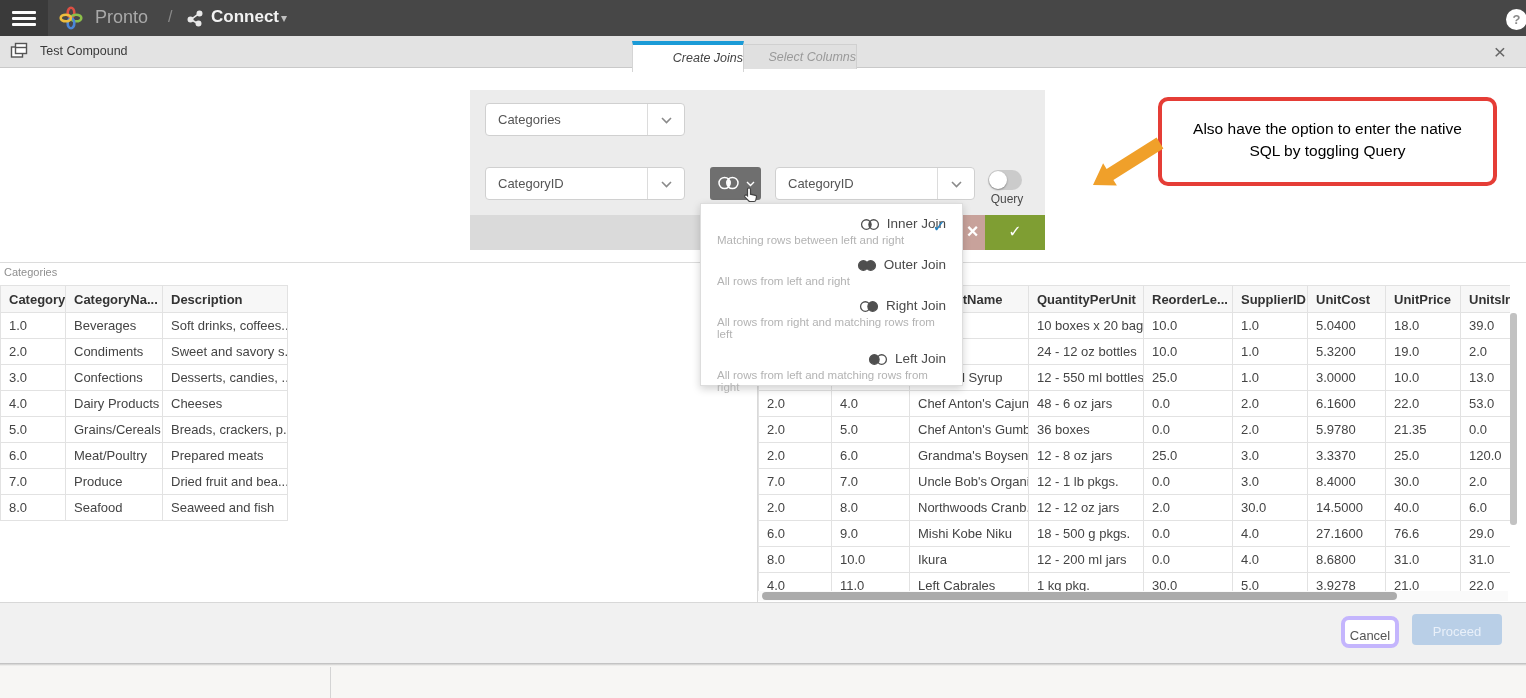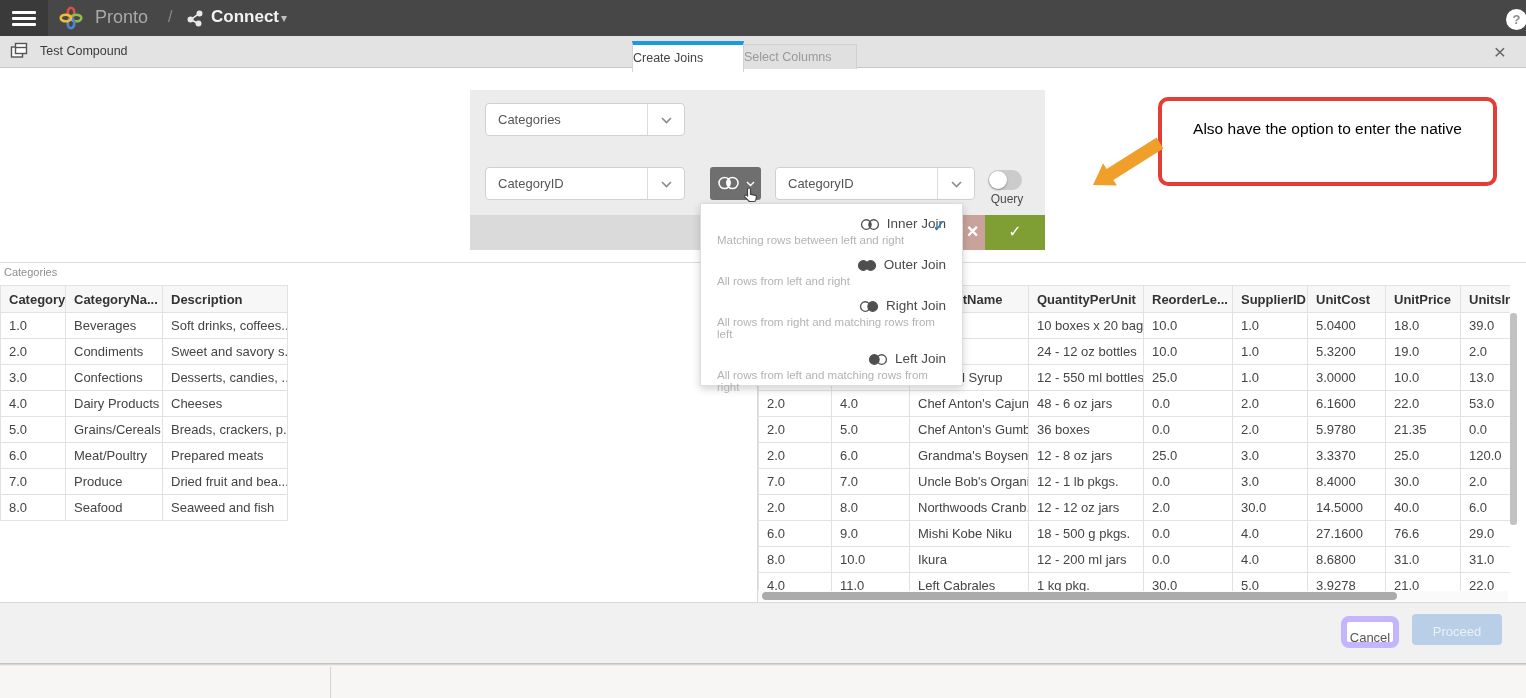--- a/index.html
+++ b/index.html
@@ -12,21 +12,21 @@
   .hambox span{position:absolute;left:12px;width:24px;height:2.5px;background:#fdfdfd;border-radius:1px;}
   .brand{color:#a9a9a9;font-size:18px;top:7px;}
   .slash{color:#8a8a8a;font-size:16px;top:8px;}
   .appname{color:#f2f2f2;font-size:17px;font-weight:700;top:7px;}
   .caret{color:#c0c0c0;font-size:12px;top:11px;}
   .helpcircle{left:1506px;top:9px;width:21px;height:21px;border-radius:50%;background:#fff;color:#8a8a8a;
     font-size:13px;font-weight:700;text-align:center;line-height:21px;}
   
   .toolbar{left:0;top:36px;width:1526px;height:31px;background:#e3e3e3;border-bottom:1px solid #c9c9c9;}
   .docTitle{left:40px;top:44px;font-size:12.5px;color:#3a3a3a;}
-  .tab{top:41px;height:26px;text-align:left;font-size:12.5px;line-height:26px;cursor:pointer;z-index:5;}
+  .tab{top:41px;height:26px;text-align:right;font-size:12.5px;line-height:26px;cursor:pointer;z-index:5;font-style:italic;}
   .tabActive{left:632px;width:110px;background:#fff;border-top:4px solid #1b9bd7;border-left:1px solid #d5d5d5;border-right:1px solid #d5d5d5;color:#444;height:27px;}
   .tabInactive{left:743px;width:112px;background:#e0e0e0;border:1px solid #d0d0d0;border-bottom:none;color:#9a9a9a;margin-top:3px;height:24px;line-height:24px;}
   .closeX{left:1490px;top:42px;width:20px;height:20px;color:#666;font-size:21px;line-height:20px;text-align:center;cursor:pointer;}
   
   .panel{left:470px;top:90px;width:575px;height:160px;background:#ececec;}
   .select{height:33px;background:#fff;border:1px solid #d0d0d0;border-radius:4px;box-sizing:border-box;cursor:pointer;}
   .select .lbl{position:absolute;left:12px;top:8px;font-size:13px;color:#555;}
   .select .chev{position:absolute;right:0;top:0;width:36px;height:100%;border-left:1px solid #dcdcdc;}
   .select .chev svg{position:absolute;left:13px;top:13px;}
   .joinBtn{left:710px;top:167px;width:51px;height:33px;background:#6f6f6f;border-radius:3px;cursor:pointer;}
@@ -59,21 +59,21 @@
   table.grid td{height:25px;color:#444;background:#fff;}
   .catTable{left:0;top:285px;}
   .prodWrap{left:758px;top:285px;width:752px;height:307px;overflow:hidden;}
   .vDivider{left:757px;top:262px;width:1px;height:340px;background:#d9d9d9;}
   .vThumb{left:1510px;top:313px;width:7px;height:212px;background:#c2c2c2;border-radius:3px;cursor:pointer;}
   .hTrack{left:758px;top:591px;width:750px;height:10px;background:#fafafa;}
   .hThumb{left:762px;top:592px;width:635px;height:8px;background:#ababab;border-radius:4px;cursor:pointer;}
   
   .footLine{left:0;top:602px;width:1526px;height:1px;background:#d8d8d8;}
   .footer{left:0;top:603px;width:1526px;height:60px;background:#f1f1f1;}
-  .cancelBtn{left:1341px;top:616px;width:58px;height:32px;background:#fff;border:6px solid #c4b5fd;border-radius:8px;
+  .cancelBtn{left:1341px;top:616px;width:58px;height:32px;background:#fff;border:4px solid #c4b5fd;border-radius:8px;
     font-size:13px;color:#555;text-align:center;line-height:32px;box-sizing:border-box;cursor:pointer;}
   .proceedBtn{left:1412px;top:614px;width:90px;height:31px;background:#b9cfe7;border-radius:4px;
     font-size:13px;color:#e9f0f9;text-align:center;line-height:36px;cursor:pointer;}
   
   .underPage{left:0;top:663px;width:1526px;height:35px;background:#f7f6f4;}
   .underShadow{left:0;top:663px;width:1526px;height:3px;background:linear-gradient(#b9b9b9,rgba(185,185,185,0));}
   .underVLine{left:330px;top:667px;width:1px;height:31px;background:#d4d4d4;}
   .z60{z-index:60;}.z70{z-index:70;}
 </style>
 </head>
@@ -208,20 +208,21 @@
           <circle cx="16" cy="7" r="5.2" fill="none" stroke="#4f4f4f" stroke-width="1.4"></circle>
           <circle cx="8" cy="7" r="5.2" fill="#4f4f4f" stroke="#4f4f4f" stroke-width="1.4"></circle>
         </svg><span>Left Join</span>
       </div>
       <div class="mDesc">All rows from left and matching rows from right</div>
     </div>
   </div>
 
   <div class="r callout">
     <div>Also have the option to enter the native</div>
+    <div>SQL by toggling Query</div>
   </div>
   <svg class="r z60" style="left:1085px;top:133px" width="82" height="62" viewBox="0 0 82 62">
     <polygon points="8,52 31.9,52.5 28.4,46.9 78.4,15.5 71.6,4.5 21.6,35.9 18.1,30.3" fill="#f0a02a"></polygon>
   </svg>
   <svg class="r z70" style="left:742px;top:186px" width="18" height="20" viewBox="0 0 18 20">
     <path d="M7 2 c.9 0 1.5.7 1.5 1.5 V8.2 l4.8 1.1 c.8.2 1.4.9 1.2 1.7 l-.7 3.2 c-.2.8-.9 1.3-1.7 1.3 H8 c-.5 0-1-.2-1.3-.6 L3 11.2 c-.5-.6-.5-1.4.1-1.9 .5-.5 1.4-.4 1.9.1 l.5.5 V3.5 C5.5 2.7 6.1 2 7 2 Z" fill="#fff" stroke="#444" stroke-width="1.2"></path>
   </svg>
 
   <div class="r secLine"></div>
   <div class="r catLabel">Categories</div>

